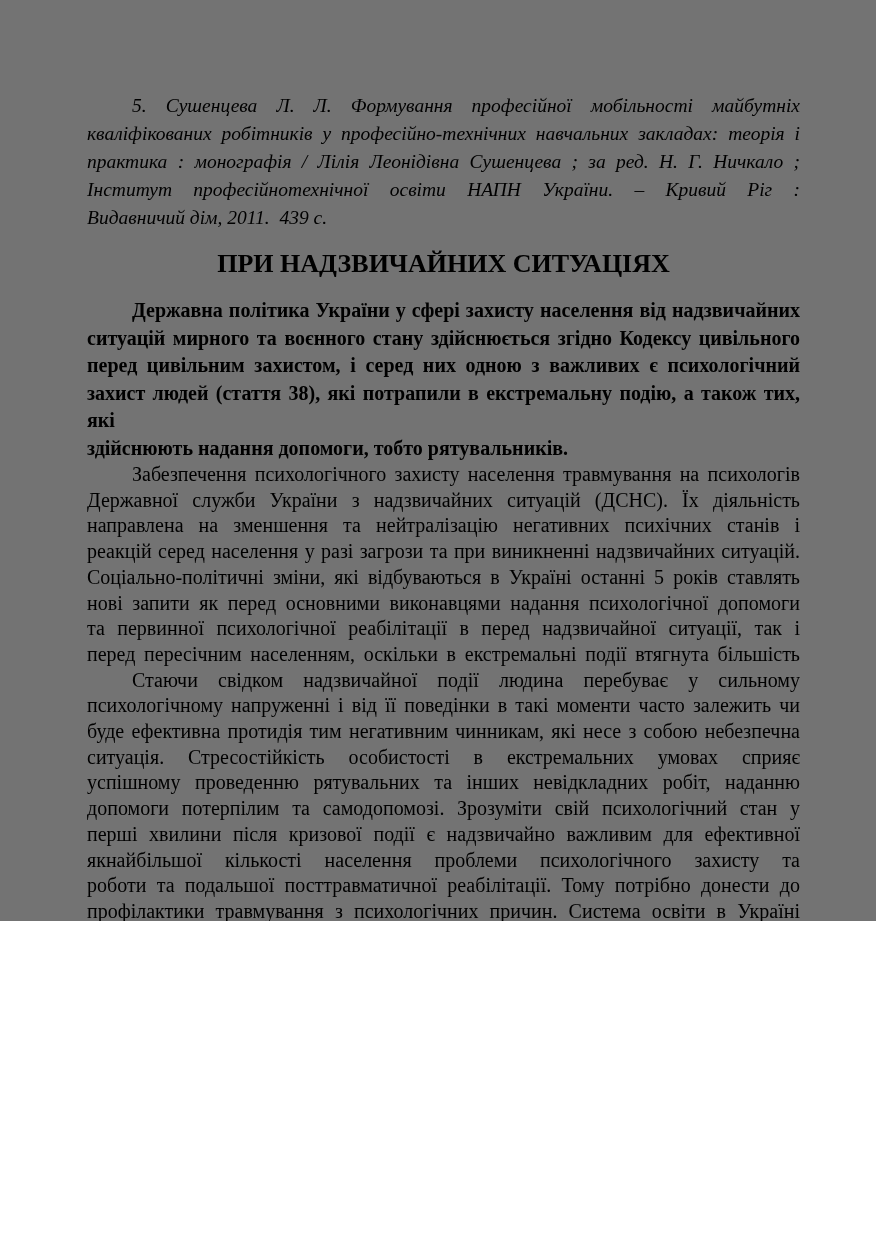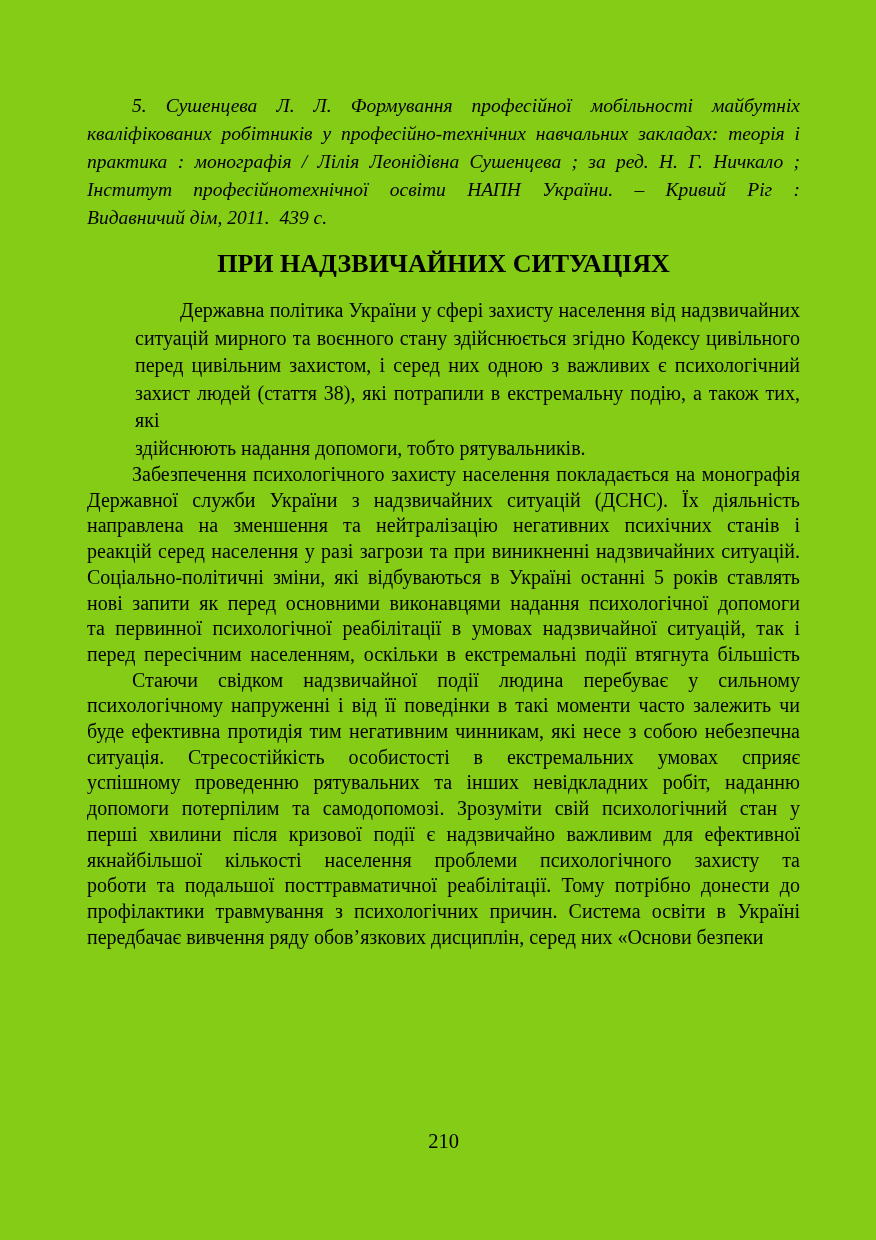--- a/index.html
+++ b/index.html
@@ -3,23 +3,23 @@
 <meta charset="utf-8">
 <style>
   html, body {
     margin: 0;
     padding: 0;
     background: #ffffff;
   }
   .page {
     position: relative;
     width: 876px;
-    height: 1240px;
+    height: 921px;
     margin: 0 auto;
-    background: #84cc16;
+    background: #737373;
     color: #000000;
     font-family: "Liberation Serif", "DejaVu Serif", serif;
     box-sizing: border-box;
     padding: 92px 76px 0 87px;
     overflow: hidden;
   }
   
   .tline {
     text-align: justify;
     text-align-last: justify;
@@ -52,23 +52,22 @@
     line-height: 30px;
   }
 
   .body-text {
     margin-top: 18px;
     font-size: 20px;
     line-height: 25.7px;
   }
   .para { margin: 0; }
   .para-bold {
-    font-weight: normal;
+    font-weight: bold;
     line-height: 27.5px;
-    margin-left: 48px;
   }
 
   .page-number {
     position: absolute;
     top: 1128px;
     left: 87px;
     right: 76px;
     text-align: center;
     font-size: 20.5px;
     line-height: 26px;
@@ -95,27 +94,27 @@
 
   <div class="body-text">
     <div class="para para-bold">
         <div class="tline tline-first">Державна політика України у сфері захисту населення від надзвичайних</div>
         <div class="tline">ситуацій мирного та воєнного стану здійснюється згідно Кодексу цивільного</div>
         <div class="tline">перед цивільним захистом, і серед них одною з важливих є психологічний</div>
         <div class="tline">захист людей (стаття 38), які потрапили в екстремальну подію, а також тих, які</div>
         <div class="tline tline-last">здійснюють надання допомоги, тобто рятувальників.</div>
       </div>
     <div class="para">
-        <div class="tline tline-first">Забезпечення психологічного захисту населення покладається на монографія</div>
+        <div class="tline tline-first">Забезпечення психологічного захисту населення травмування на психологів</div>
         <div class="tline">Державної служби України з надзвичайних ситуацій (ДСНС). Їх діяльність</div>
         <div class="tline">направлена на зменшення та нейтралізацію негативних психічних станів і</div>
         <div class="tline">реакцій серед населення у разі загрози та при виникненні надзвичайних ситуацій.</div>
         <div class="tline">Соціально-політичні зміни, які відбуваються в Україні останні 5 років ставлять</div>
         <div class="tline">нові запити як перед основними виконавцями надання психологічної допомоги</div>
-        <div class="tline">та первинної психологічної реабілітації в умовах надзвичайної ситуацій, так і</div>
+        <div class="tline">та первинної психологічної реабілітації в перед надзвичайної ситуації, так і</div>
         <div class="tline">перед пересічним населенням, оскільки в екстремальні події втягнута більшість</div>
       </div>
     <div class="para">
         <div class="tline tline-first">Стаючи свідком надзвичайної події людина перебуває у сильному</div>
         <div class="tline">психологічному напруженні і від її поведінки в такі моменти часто залежить чи</div>
         <div class="tline">буде ефективна протидія тим негативним чинникам, які несе з собою небезпечна</div>
         <div class="tline">ситуація. Стресостійкість особистості в екстремальних умовах сприяє</div>
         <div class="tline">успішному проведенню рятувальних та інших невідкладних робіт, наданню</div>
         <div class="tline">допомоги потерпілим та самодопомозі. Зрозуміти свій психологічний стан у</div>
         <div class="tline">перші хвилини після кризової події є надзвичайно важливим для ефективної</div>

